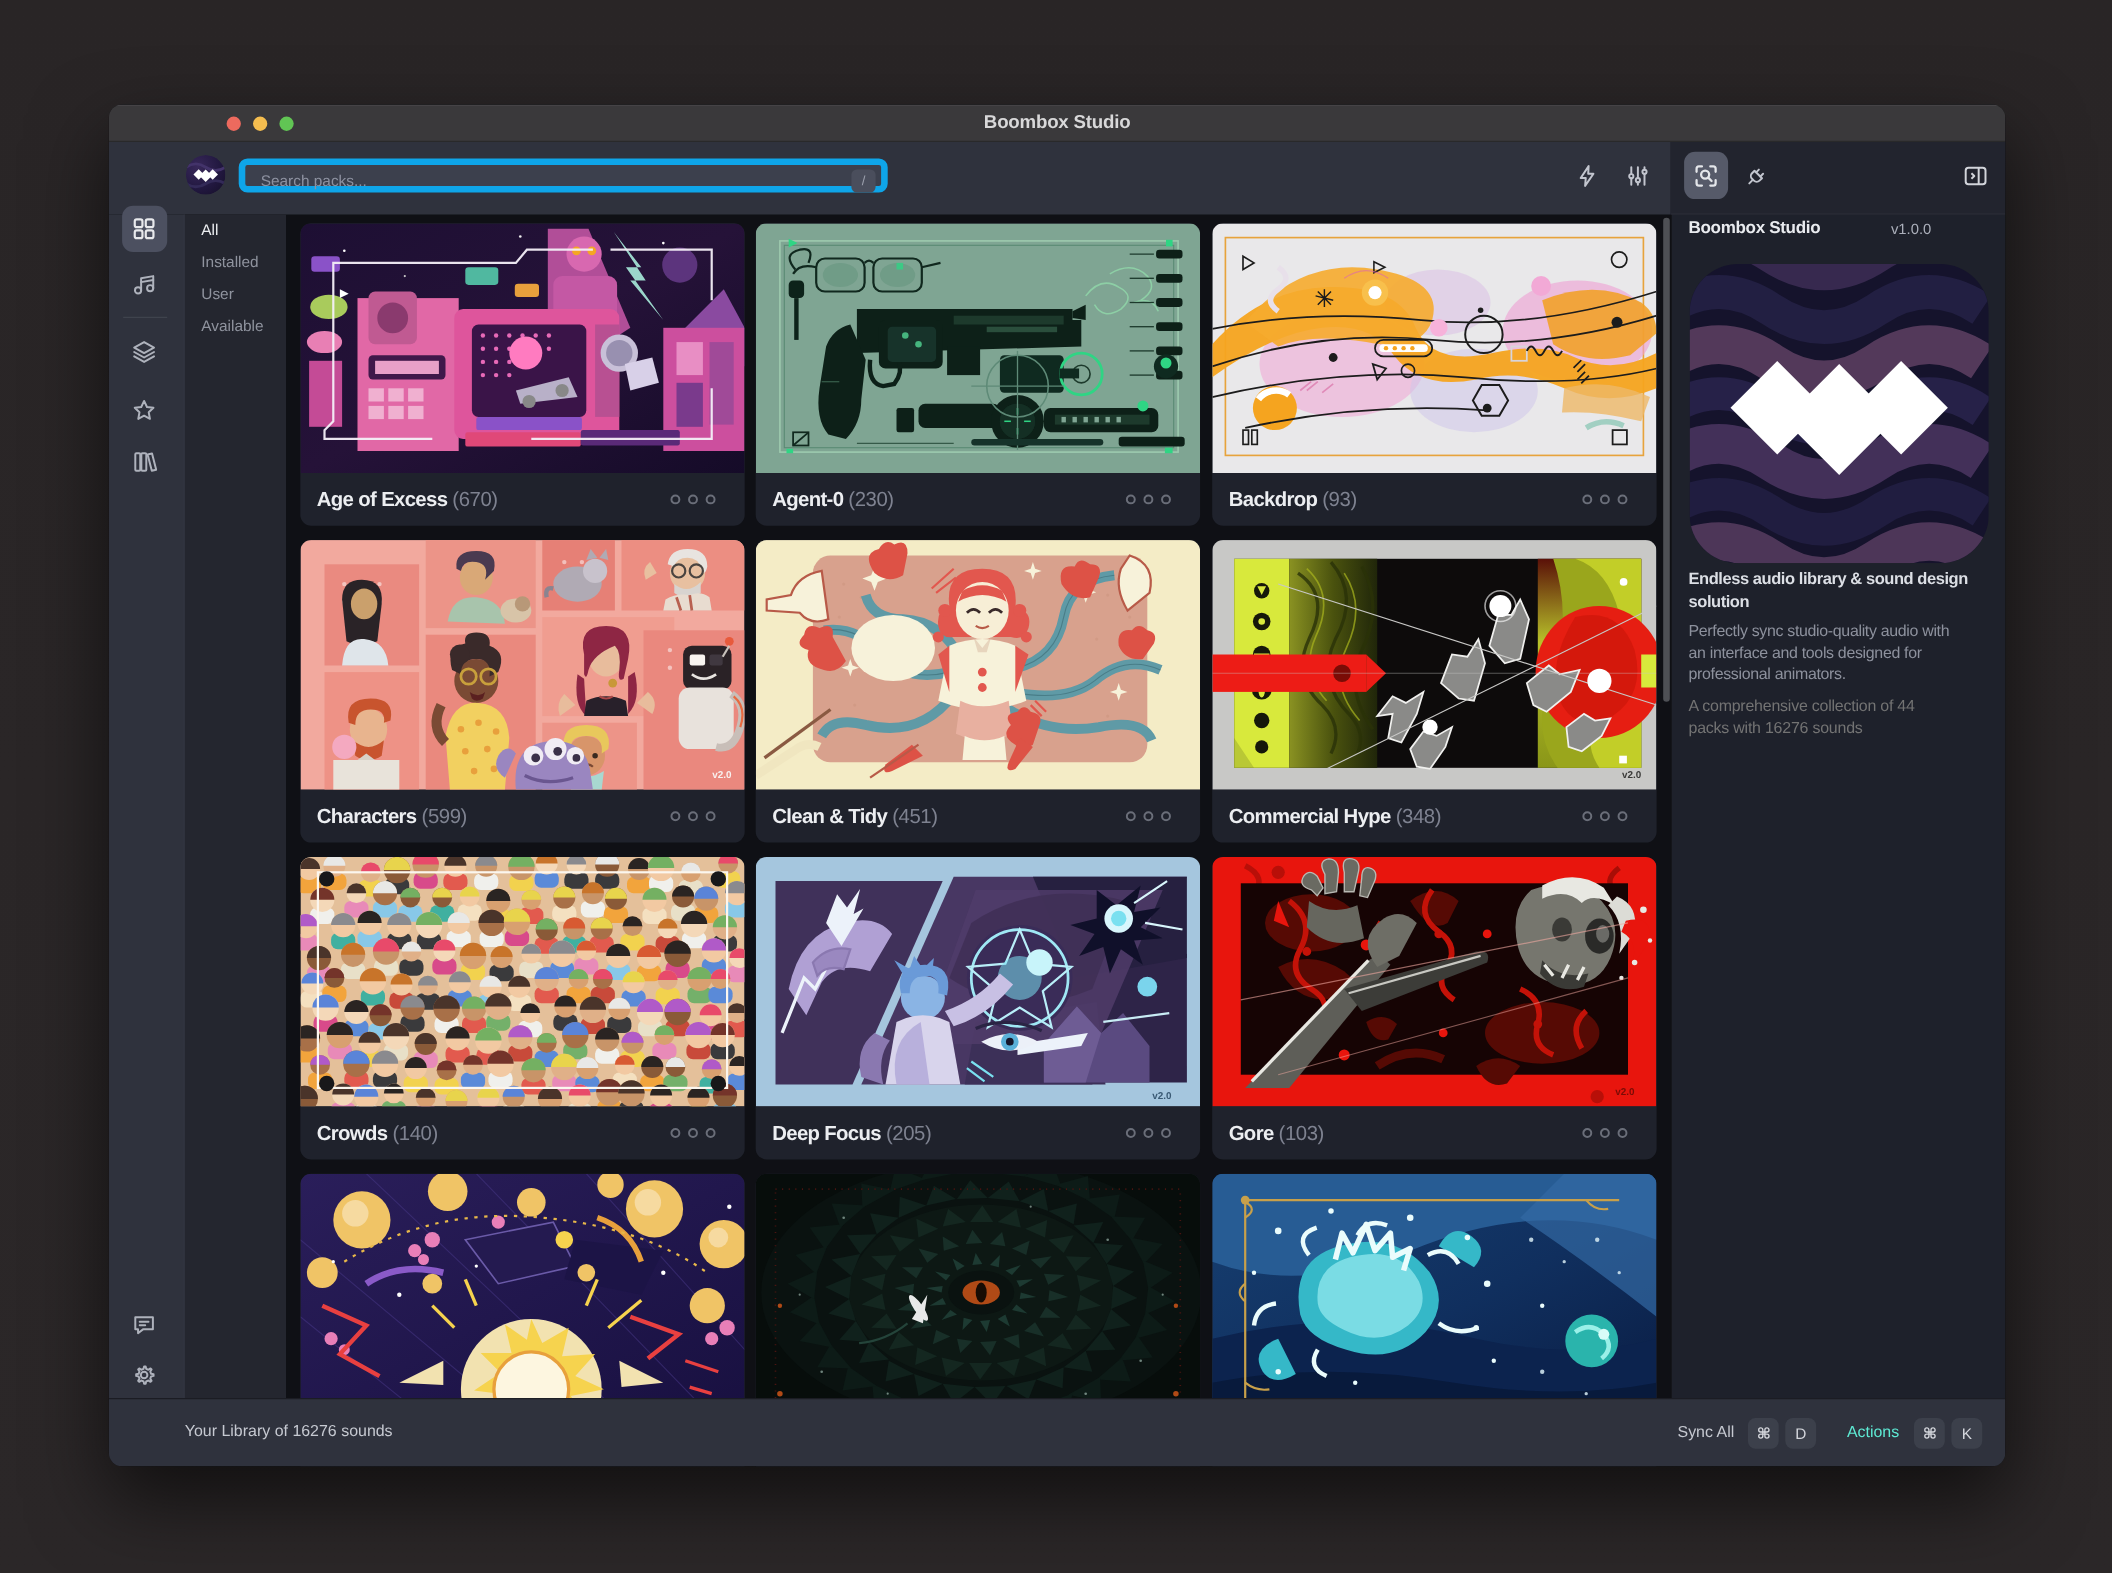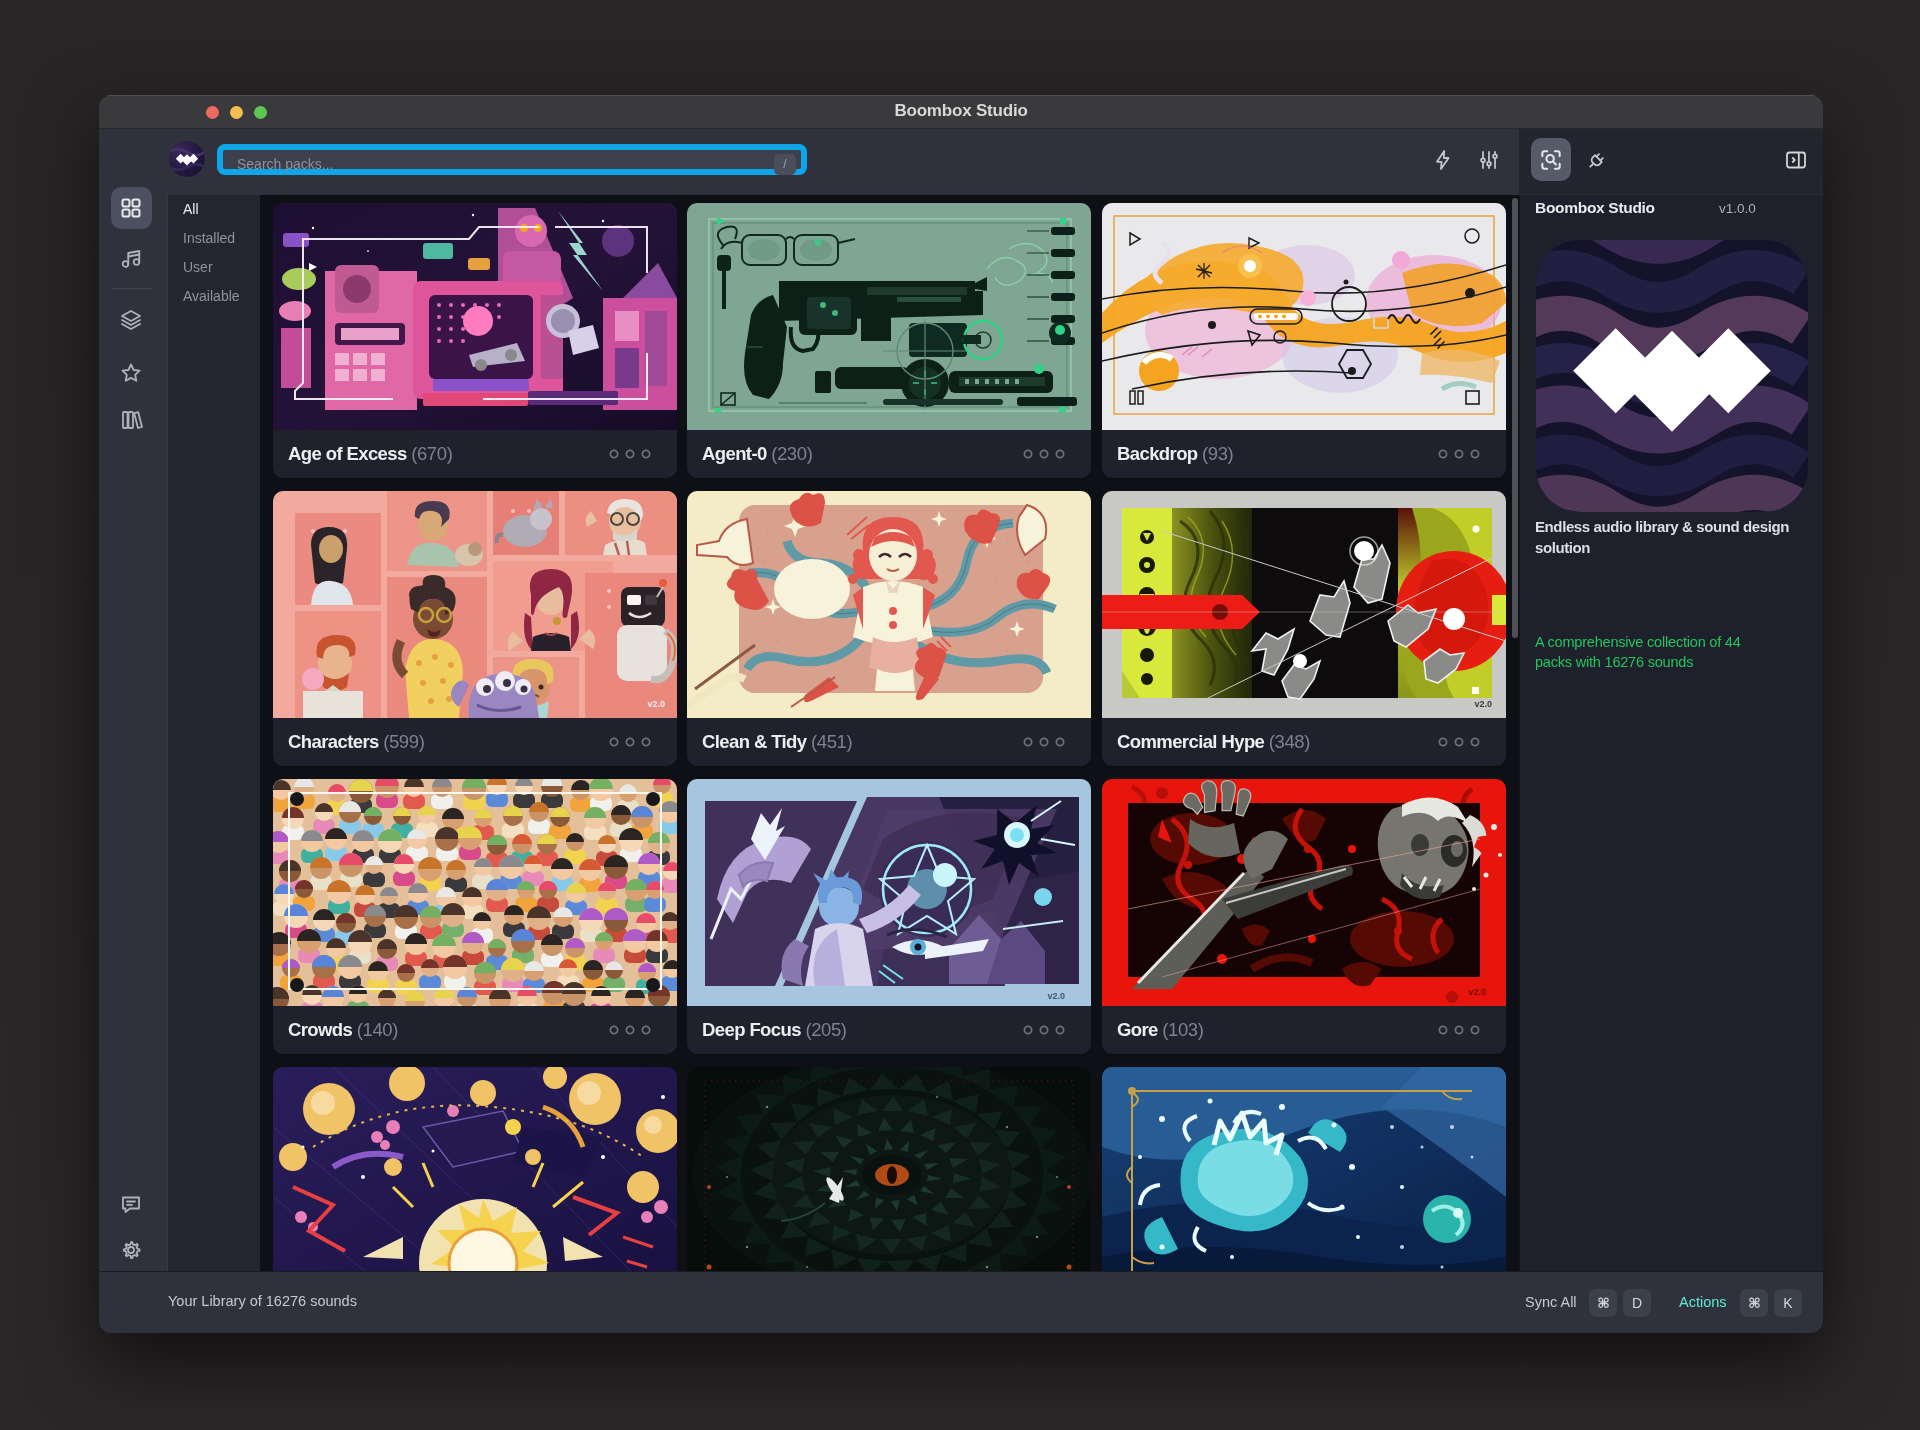--- a/index.html
+++ b/index.html
@@ -1535,21 +1535,22 @@
         <g transform="translate(256,252) scale(1.0)">
           <g fill="#fff">
             <path d="M-186 -6 L-106 -86 L-26 -6 L-106 74 Z"></path>
             <path d="M-95 14 L0 -81 L95 14 L0 109 Z"></path>
             <path d="M26 -6 L106 -86 L186 -6 L106 74 Z"></path>
           </g>
         </g>
       </svg>
     </div>
 <div style="z-index:5;position:absolute;left:1436px;top:421px;font-size:15px;font-weight:bold;letter-spacing:-.4px;color:#dcdfe5;line-height:21px;white-space:nowrap">Endless audio library &amp; sound design<br>solution</div>
-<div style="z-index:5;position:absolute;left:1436px;top:538px;font-size:14.5px;letter-spacing:-.2px;color:#22c55e;line-height:19.5px;white-space:nowrap">A comprehensive collection of 44<br>packs with 16276 sounds</div>
+<div style="z-index:5;position:absolute;left:1436px;top:470px;font-size:14.5px;letter-spacing:-.3px;color:#8d919d;line-height:19.5px;white-space:nowrap">Perfectly sync studio-quality audio with<br>an interface and tools designed for<br>professional animators.</div>
+<div style="z-index:5;position:absolute;left:1436px;top:538px;font-size:14.5px;letter-spacing:-.2px;color:#737373;line-height:19.5px;white-space:nowrap">A comprehensive collection of 44<br>packs with 16276 sounds</div>
 
   <div style="z-index:5;position:absolute;left:12px;top:92px;width:41px;height:42px;border-radius:10px;background:#4c5060">
       <svg style="position:absolute;left:8px;top:9px" width="24" height="24" viewBox="0 0 24 24">
         <g fill="none" stroke="#e8e9ec" stroke-width="2">
           <rect x="3.5" y="3.5" width="7" height="7" rx="1.8"></rect>
           <rect x="13.5" y="3.5" width="7" height="7" rx="1.8"></rect>
           <rect x="3.5" y="13.5" width="7" height="7" rx="1.8"></rect>
           <rect x="13.5" y="13.5" width="7" height="7" rx="1.8"></rect>
         </g>
       </svg>

